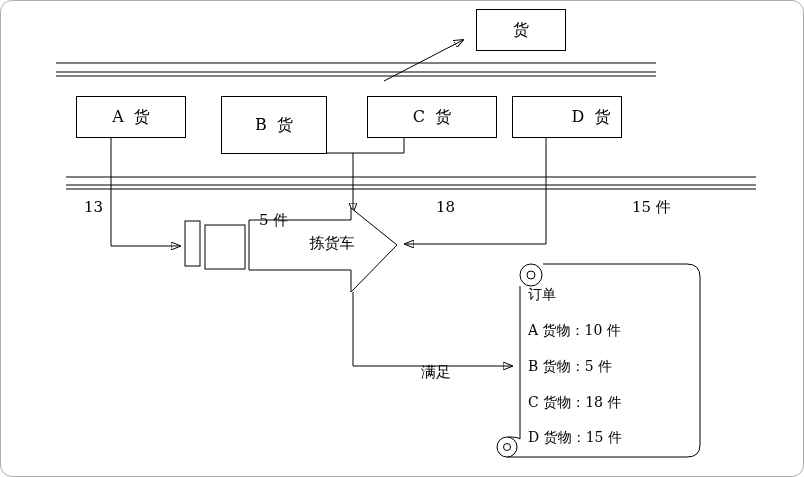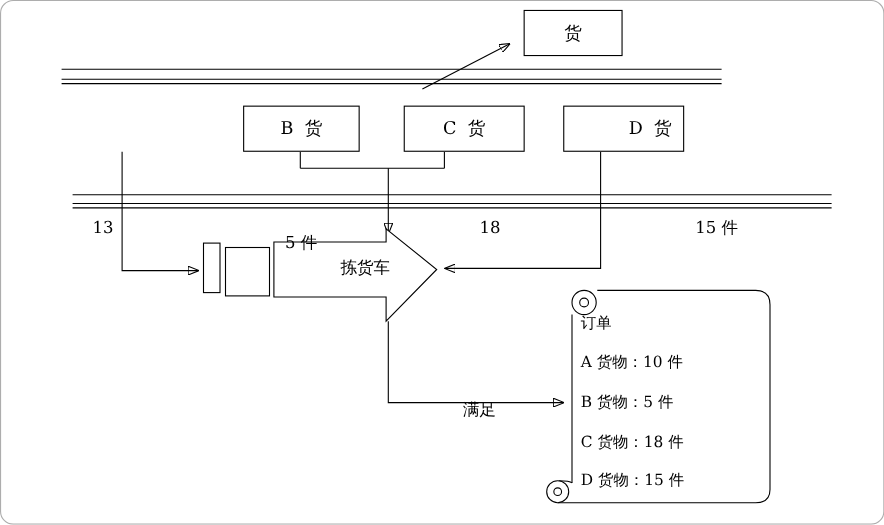--- a/index.html
+++ b/index.html
@@ -99,24 +99,27 @@
       <circle cx="530" cy="274" r="4"></circle>
       <circle cx="506" cy="446" r="10" class="filled"></circle>
       <circle cx="506" cy="446" r="3.5"></circle>
     </g>
   </svg>
 
   <div class="box" style="left:475px; top:8px; width:90px; height:42px;">
     <span>货</span>
   </div>
 
-  <div class="box" style="left:220px; top:95px; width:106px; height:42px;">
+  <div class="box" style="left:75px; top:95px; width:110px; height:42px;">
+    <span>A  货</span>
+  </div>
+  <div class="box" style="left:220px; top:95px; width:106px; height:58px;">
     <span>B  货</span>
   </div>
-  <div class="box" style="left:366px; top:95px; width:110px; height:42px;">
+  <div class="box" style="left:366px; top:95px; width:130px; height:42px;">
     <span>C  货</span>
   </div>
   <div class="box" style="left:511px; top:95px; width:110px; height:42px;padding-left:48px;">
     <span>D  货</span>
   </div>
 
   <div class="lbl" style="left:83px; top:199px;">13</div>
   <div class="lbl" style="left:258px; top:212px;">5 件</div>
   <div class="lbl" style="left:435px; top:199px;">18</div>
   <div class="lbl" style="left:631px; top:199px;">15 件</div>

